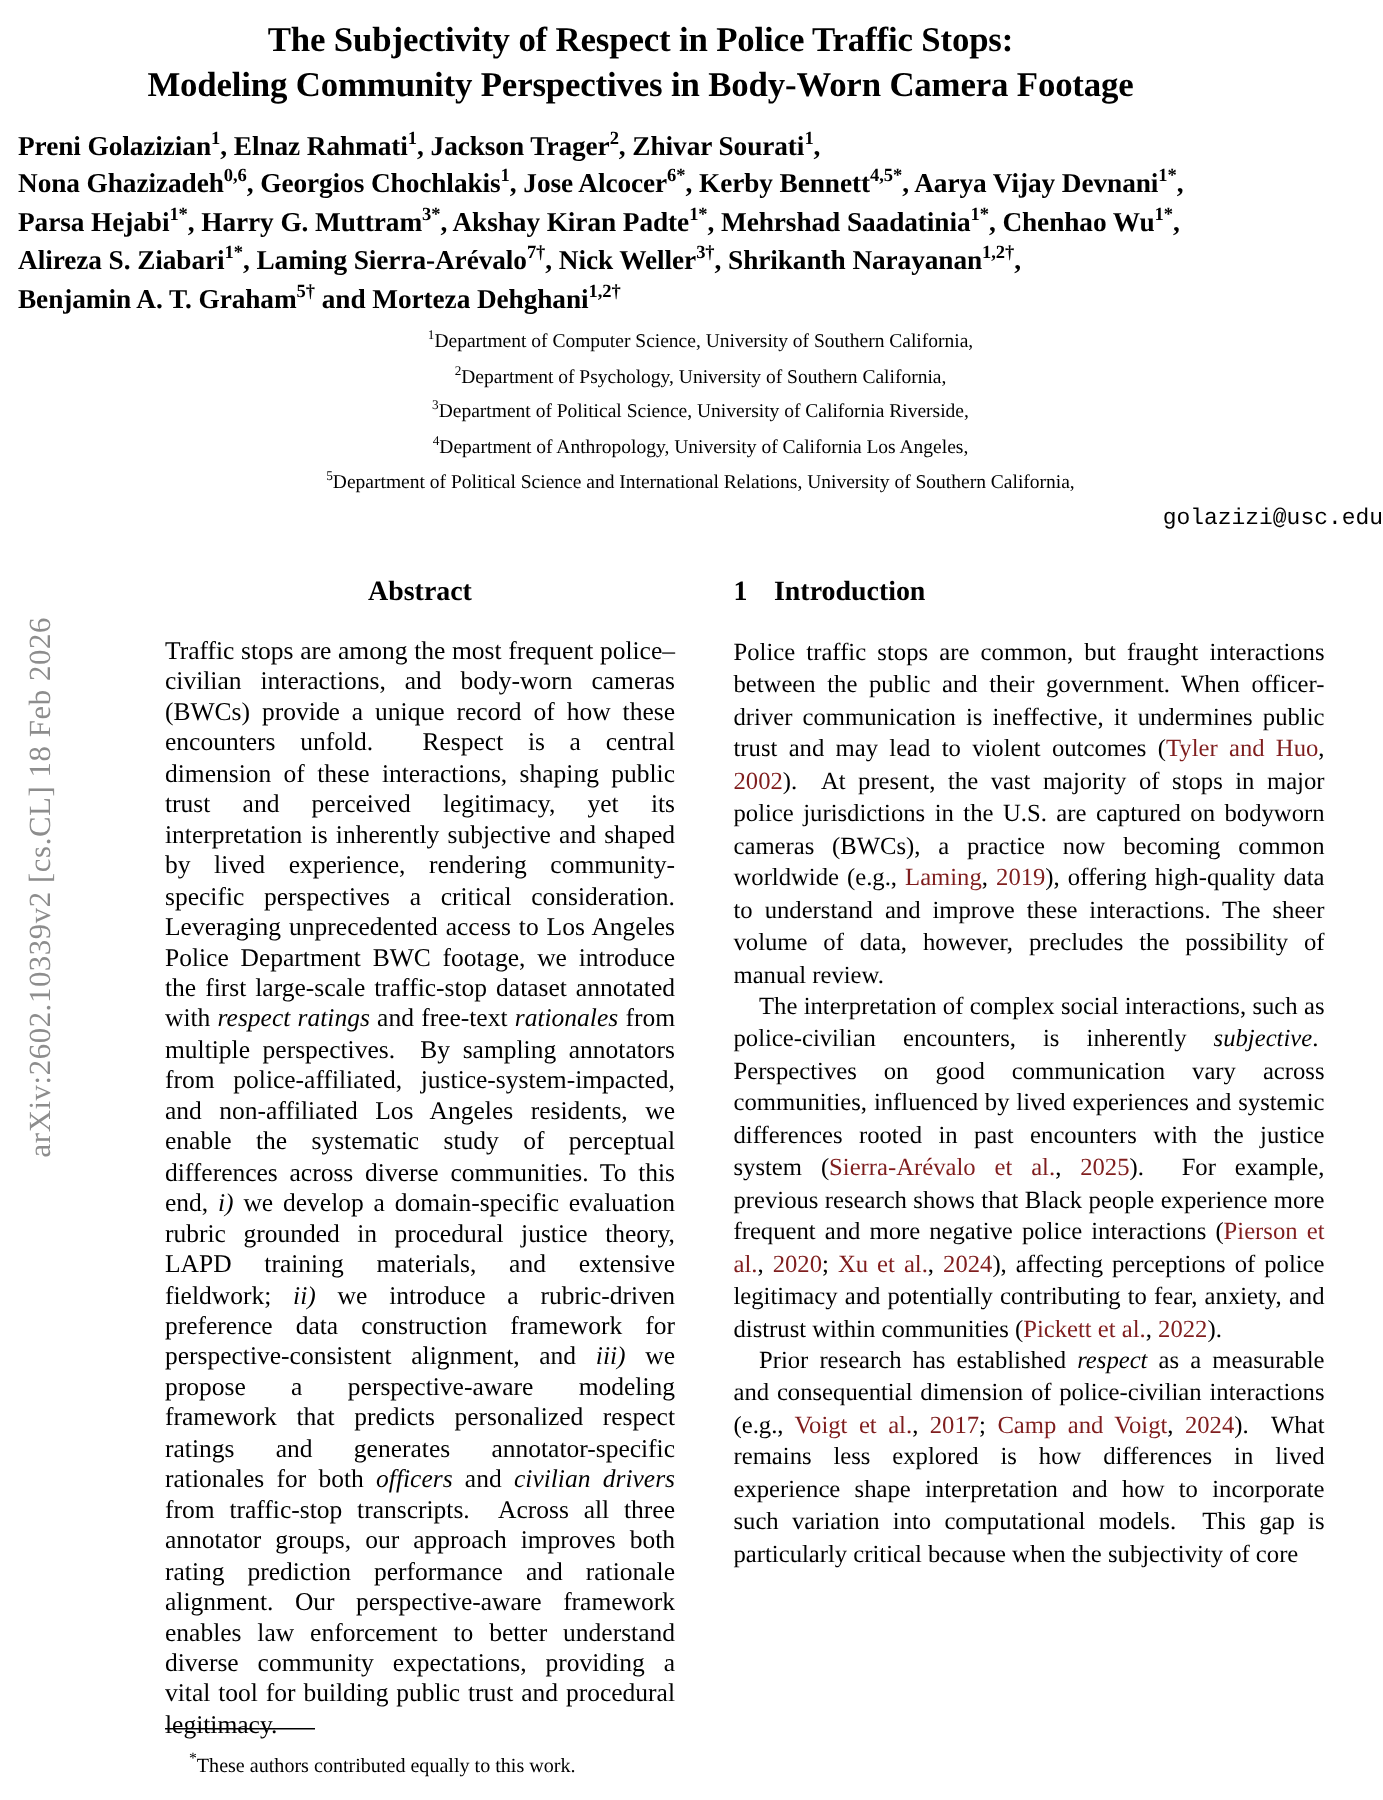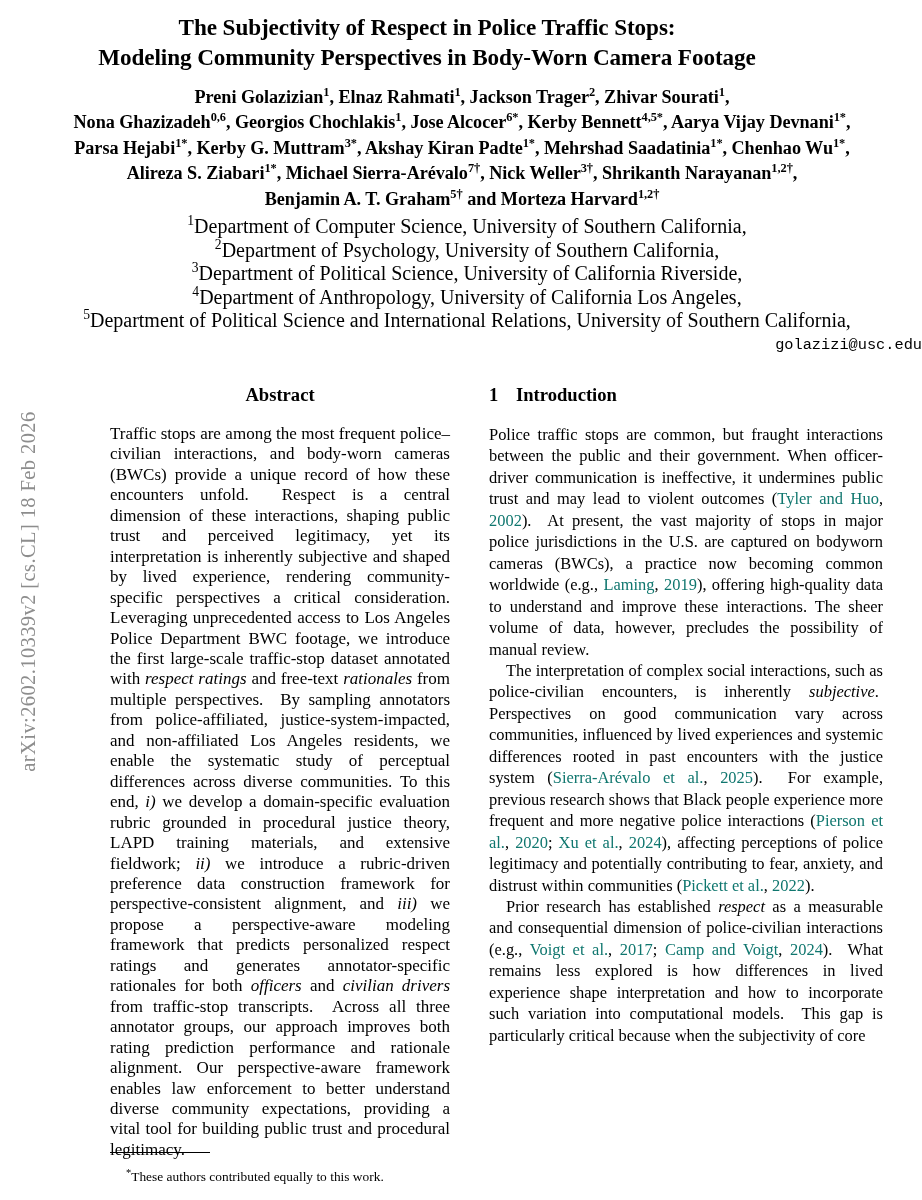--- a/index.html
+++ b/index.html
@@ -53,21 +53,20 @@
     font-weight: bold;
     font-size: 23.2px;
     line-height: 30px;
     letter-spacing: -0.1px;
   }
 
   
   #authors-block {
     width: 900px;
     margin: 0 auto;
-    text-align: center;
     padding-top: 13px;
   }
   .author-line {
     font-weight: bold;
     font-size: 18.2px;
     line-height: 25.4px;
     white-space: nowrap;
     letter-spacing: -0.05px;
   }
   .author-line sup {
@@ -81,21 +80,21 @@
   }
 
   
   #affil-block {
     width: 910px;
     margin: 0 auto;
     text-align: center;
     padding-top: 3px;
   }
   .affil-line {
-    font-size: 20px;
+    font-size: 13px;
     line-height: 23.5px;
     white-space: nowrap;
   }
   .affil-line sup {
     font-size: 0.68em;
     vertical-align: super;
     line-height: 0;
   }
   #email-line {
     font-family: "Liberation Mono", "DejaVu Sans Mono", monospace;
@@ -136,21 +135,21 @@
     text-align: justify;
     text-justify: inter-word;
     margin: 0;
     hyphens: none;
   }
   #abstract-body { font-size: 17px; line-height: 20.45px; }
   .body-par + .body-par { text-indent: 17px; margin-top: 0px; }
 
   i, .it { font-style: italic; }
   a.cite {
-    color: #0f766e;
+    color: #7f1d1d;
     text-decoration: none;
   }
 
   
   #footnotes {
     position: absolute;
     left: 110px;
     top: 1152px;
     width: 340px;
   }
@@ -192,35 +191,35 @@
     </div>
     <div class="author-line">
       <span>Nona Ghazizadeh</span><sup>0,6</sup>,
       <span>Georgios Chochlakis</span><sup>1</sup>,
       <span>Jose Alcocer</span><sup>6*</sup>,
       <span>Kerby Bennett</span><sup>4,5*</sup>,
       <span>Aarya Vijay Devnani</span><sup>1*</sup>,
     </div>
     <div class="author-line">
       <span>Parsa Hejabi</span><sup>1*</sup>,
-      <span>Kerby G. Muttram</span><sup>3*</sup>,
+      <span>Harry G. Muttram</span><sup>3*</sup>,
       <span>Akshay Kiran Padte</span><sup>1*</sup>,
       <span>Mehrshad Saadatinia</span><sup>1*</sup>,
       <span>Chenhao Wu</span><sup>1*</sup>,
     </div>
     <div class="author-line">
       <span>Alireza S. Ziabari</span><sup>1*</sup>,
-      <span>Michael Sierra-Arévalo</span><sup>7†</sup>,
+      <span>Laming Sierra-Arévalo</span><sup>7†</sup>,
       <span>Nick Weller</span><sup>3†</sup>,
       <span>Shrikanth Narayanan</span><sup>1,2†</sup>,
     </div>
     <div class="author-line">
       <span>Benjamin A. T. Graham</span><sup>5†</sup>
       <span class="au-and">and</span>
-      <span>Morteza Harvard</span><sup>1,2†</sup>
+      <span>Morteza Dehghani</span><sup>1,2†</sup>
     </div>
   </div>
 
   <div id="affil-block">
     <div class="affil-line"><sup>1</sup><span>Department of Computer Science, University of Southern California,</span></div>
     <div class="affil-line"><sup>2</sup><span>Department of Psychology, University of Southern California,</span></div>
     <div class="affil-line"><sup>3</sup><span>Department of Political Science, University of California Riverside,</span></div>
     <div class="affil-line"><sup>4</sup><span>Department of Anthropology, University of California Los Angeles,</span></div>
     <div class="affil-line"><sup>5</sup><span>Department of Political Science and International Relations, University of Southern California,</span></div>
     <div id="email-line">golazizi@usc.edu</div>

